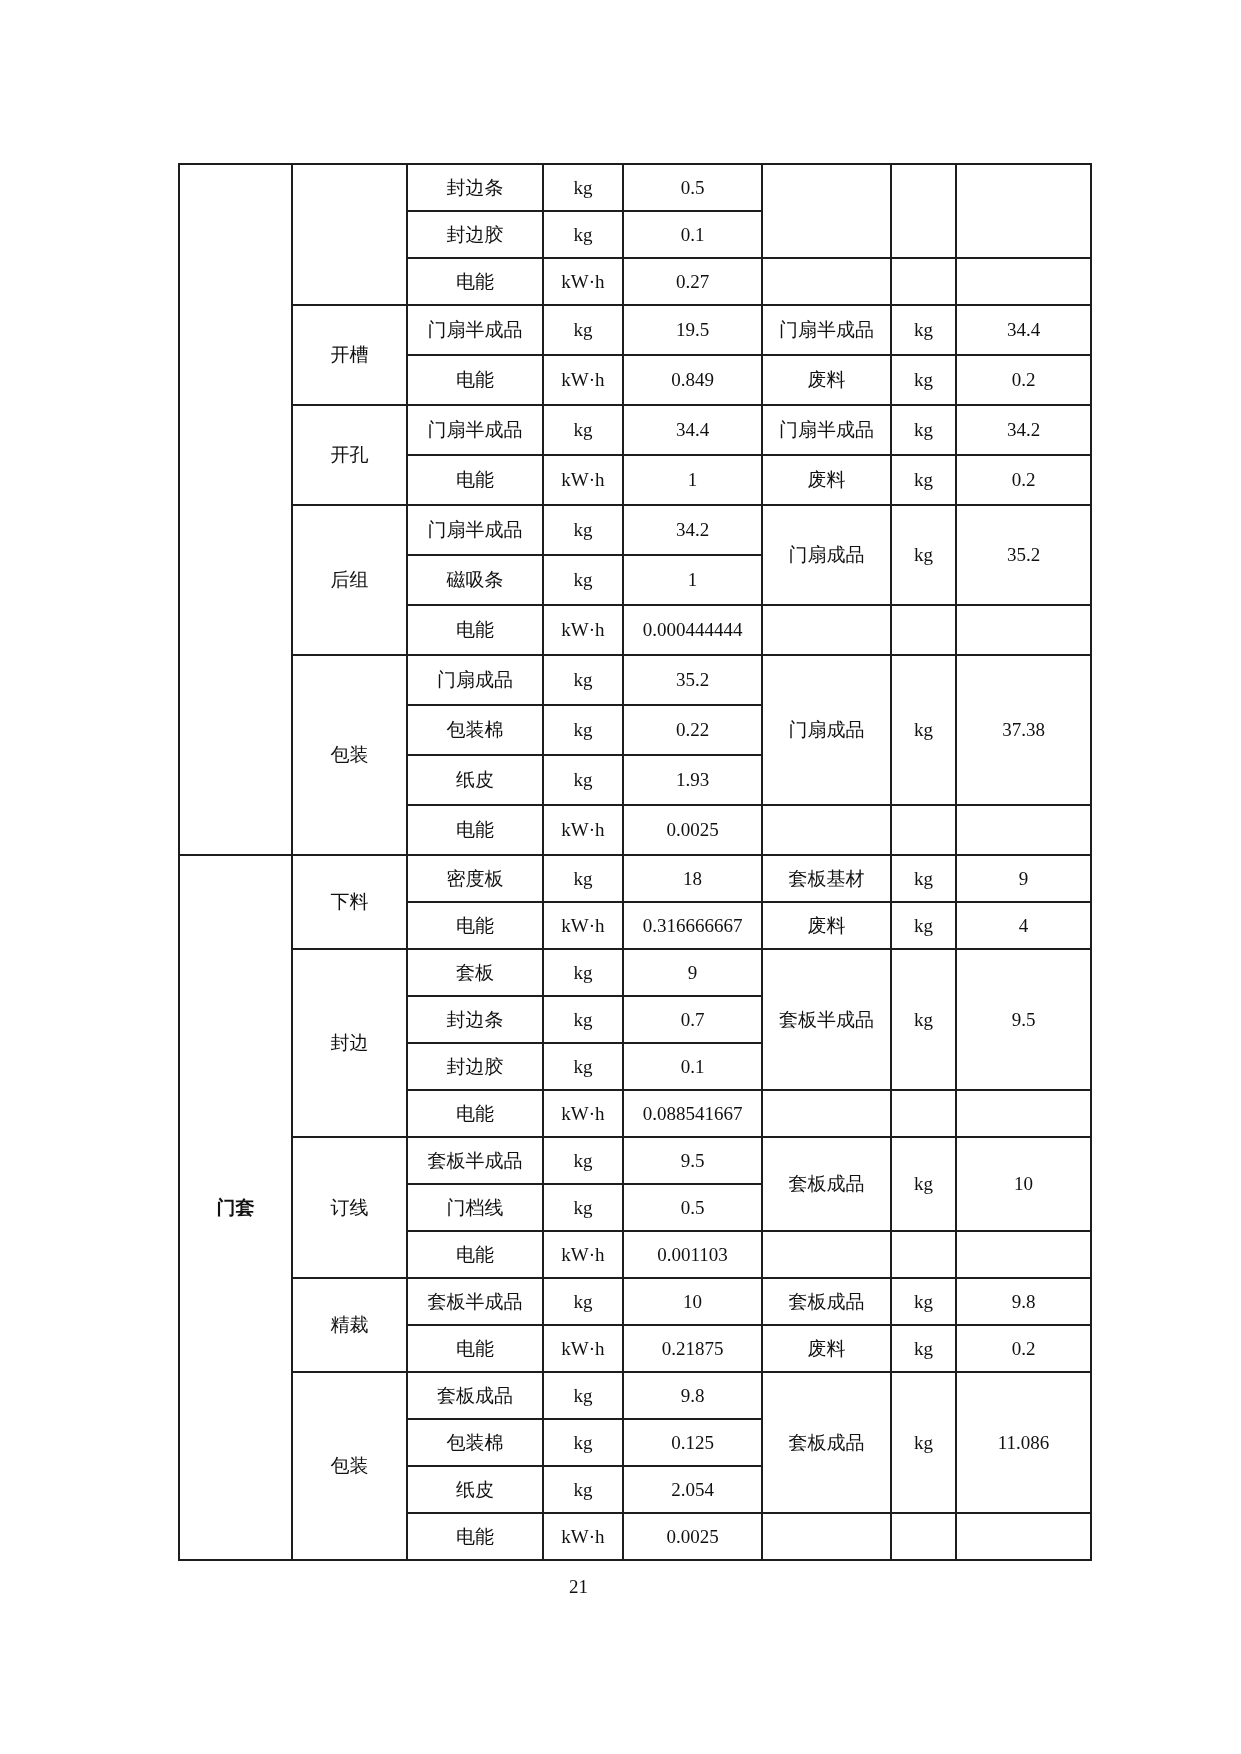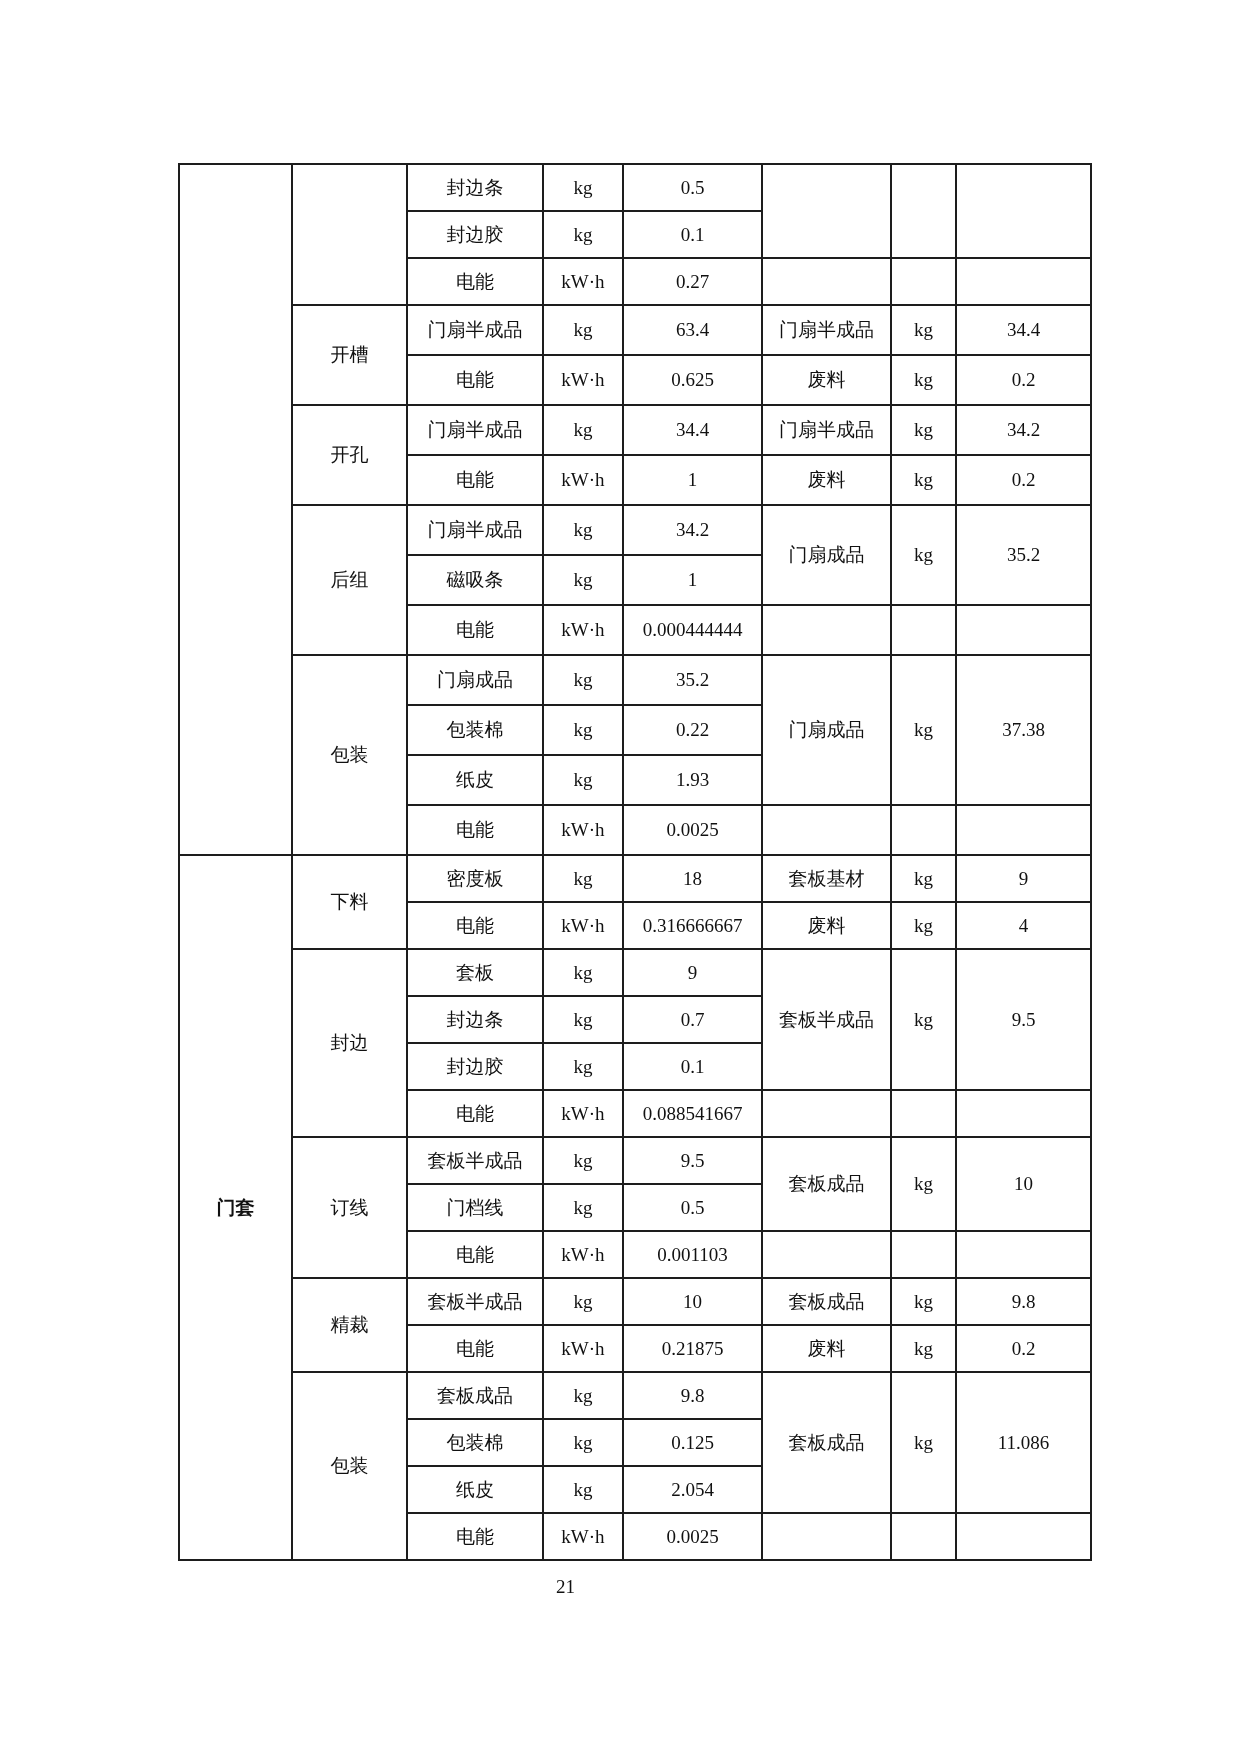--- a/index.html
+++ b/index.html
@@ -36,21 +36,21 @@
   tr.rc { height: 47px; } 
   td.product-col {
     font-size: 20px;
   }
   td.product-col.bold {
     font-weight: bold;
   }
   .page-number {
     position: absolute;
     top: 1576px;
-    left: 0;
+    left: 13px;
     width: 1131px;
     text-align: center;
     font-size: 19px;
     color: #111111;
   }
 </style>
 </head>
 <body>
 
 <table class="balance">
@@ -89,30 +89,30 @@
     <td>0.27</td>
     <td></td>
     <td></td>
     <td></td>
   </tr>
 
   <tr class="rb">
     <td rowspan="2">开槽</td>
     <td>门扇半成品</td>
     <td>kg</td>
-    <td>63.4</td>
+    <td>19.5</td>
     <td>门扇半成品</td>
     <td>kg</td>
     <td>34.4</td>
   </tr>
 
   <tr class="rb">
     <td>电能</td>
     <td>kW·h</td>
-    <td>0.625</td>
+    <td>0.849</td>
     <td>废料</td>
     <td>kg</td>
     <td>0.2</td>
   </tr>
 
   <tr class="rb">
     <td rowspan="2">开孔</td>
     <td>门扇半成品</td>
     <td>kg</td>
     <td>34.4</td>

